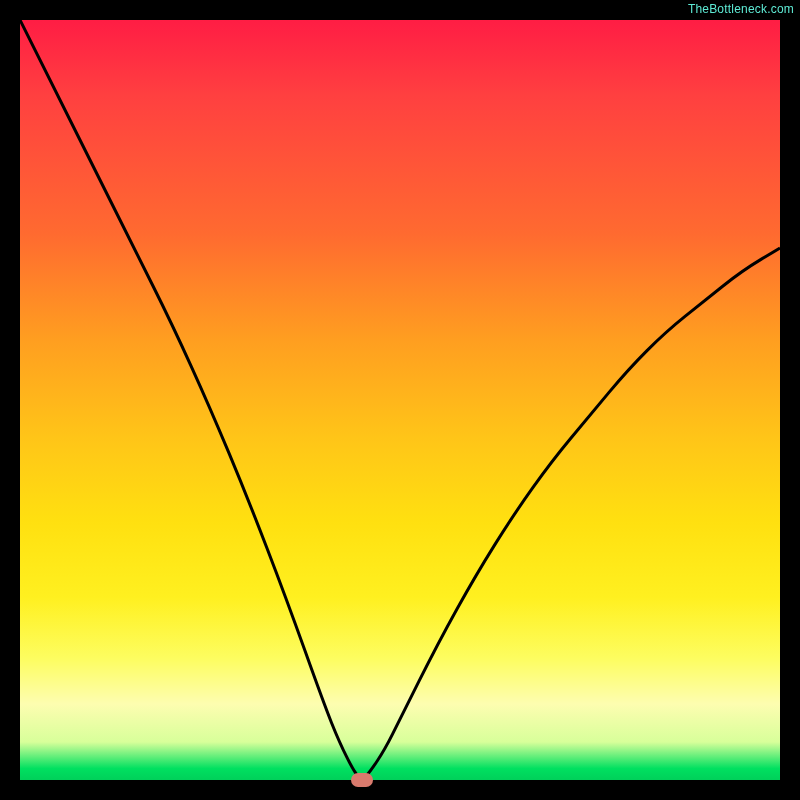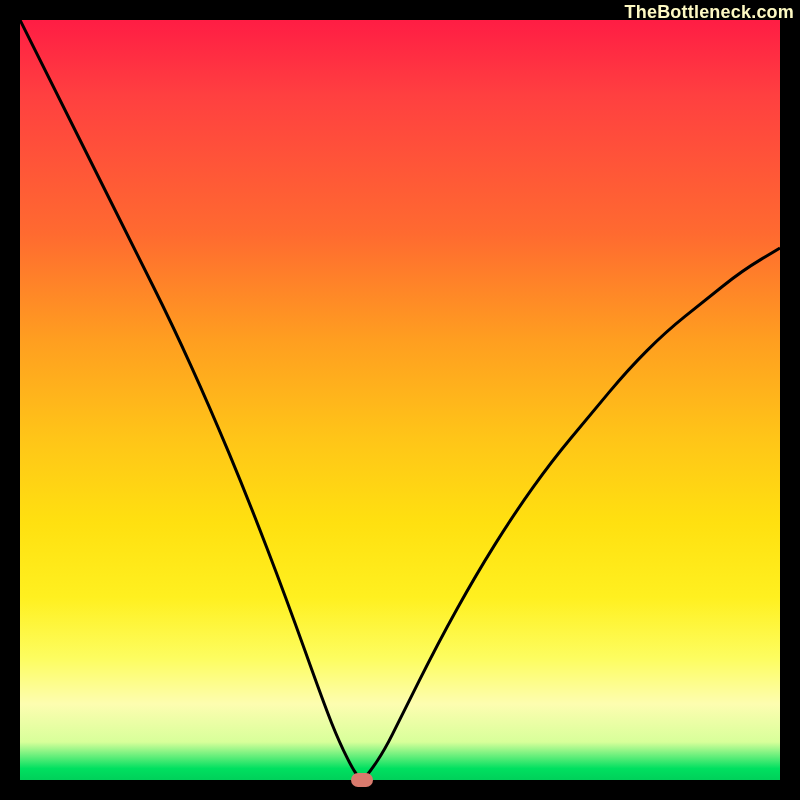--- a/index.html
+++ b/index.html
@@ -39,23 +39,23 @@
       #fdfdb0 90%,
       #d8ff9a 95%,
       #00e060 98.5%,
       #00d05a 100%
     );
   }
   .watermark {
     position: absolute;
     top: 2px;
     right: 6px;
-    color: #fef9c3;
-    font-size: 18px;
-    font-weight: 700;
+    color: #5eead4;
+    font-size: 12px;
+    font-weight: 400;
     letter-spacing: 0.2px;
     z-index: 5;
   }
   svg.curve {
     position: absolute;
     left: 0;
     top: 0;
     width: 760px;
     height: 760px;
     z-index: 3;

